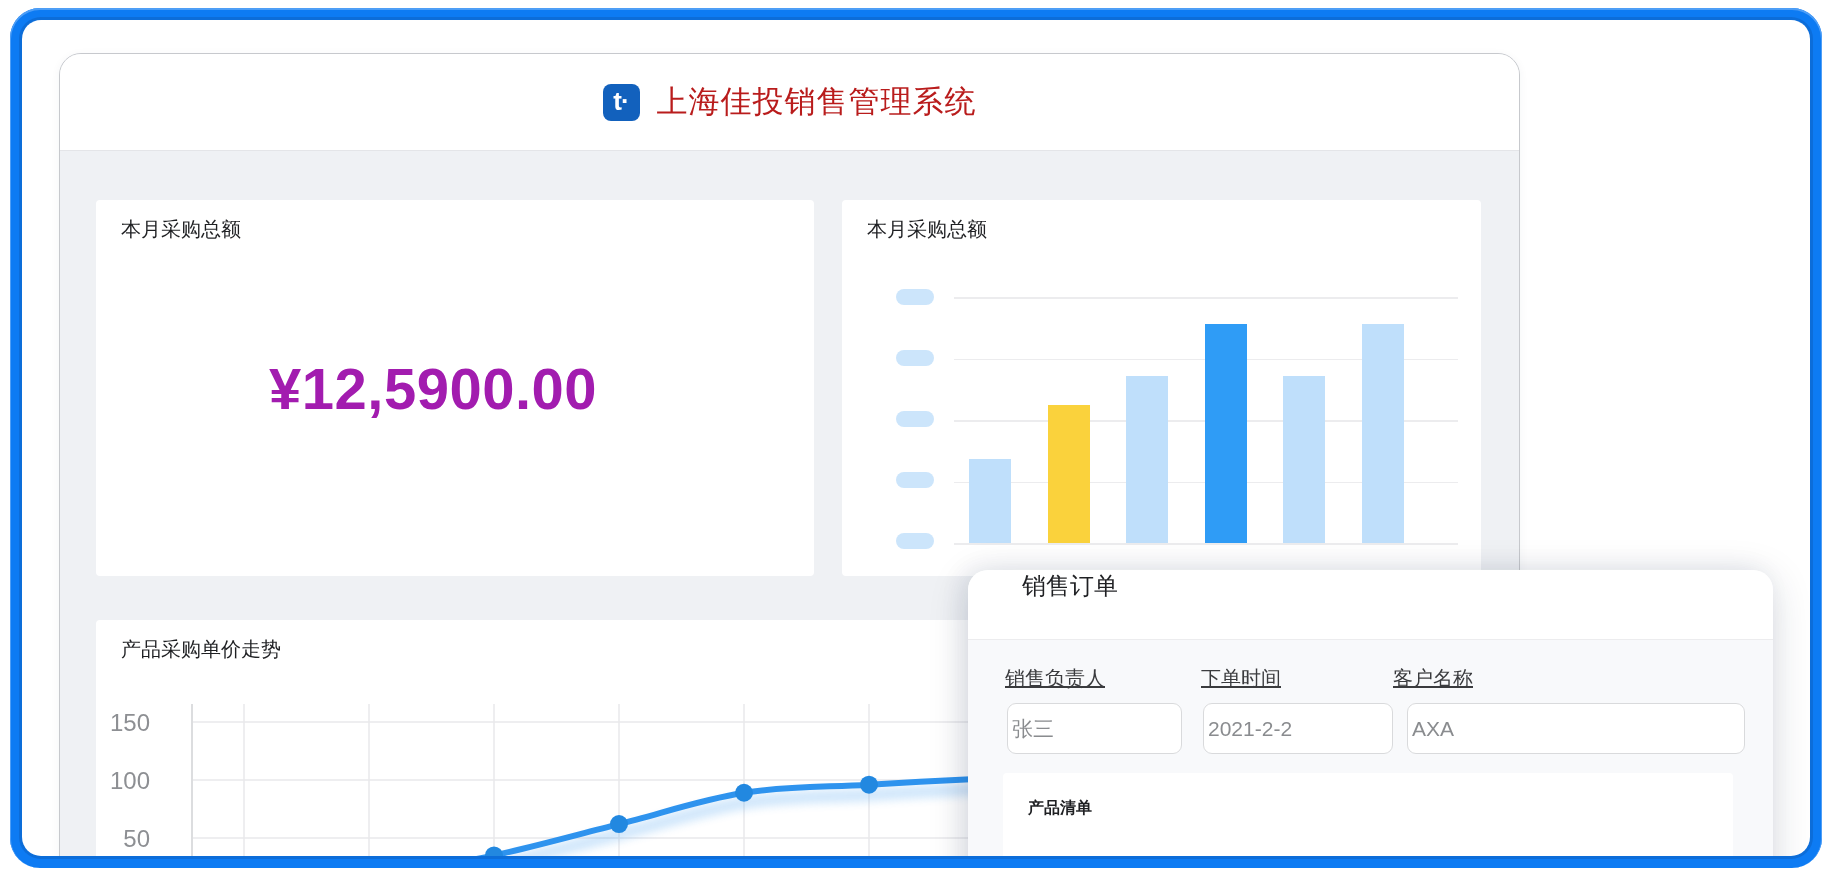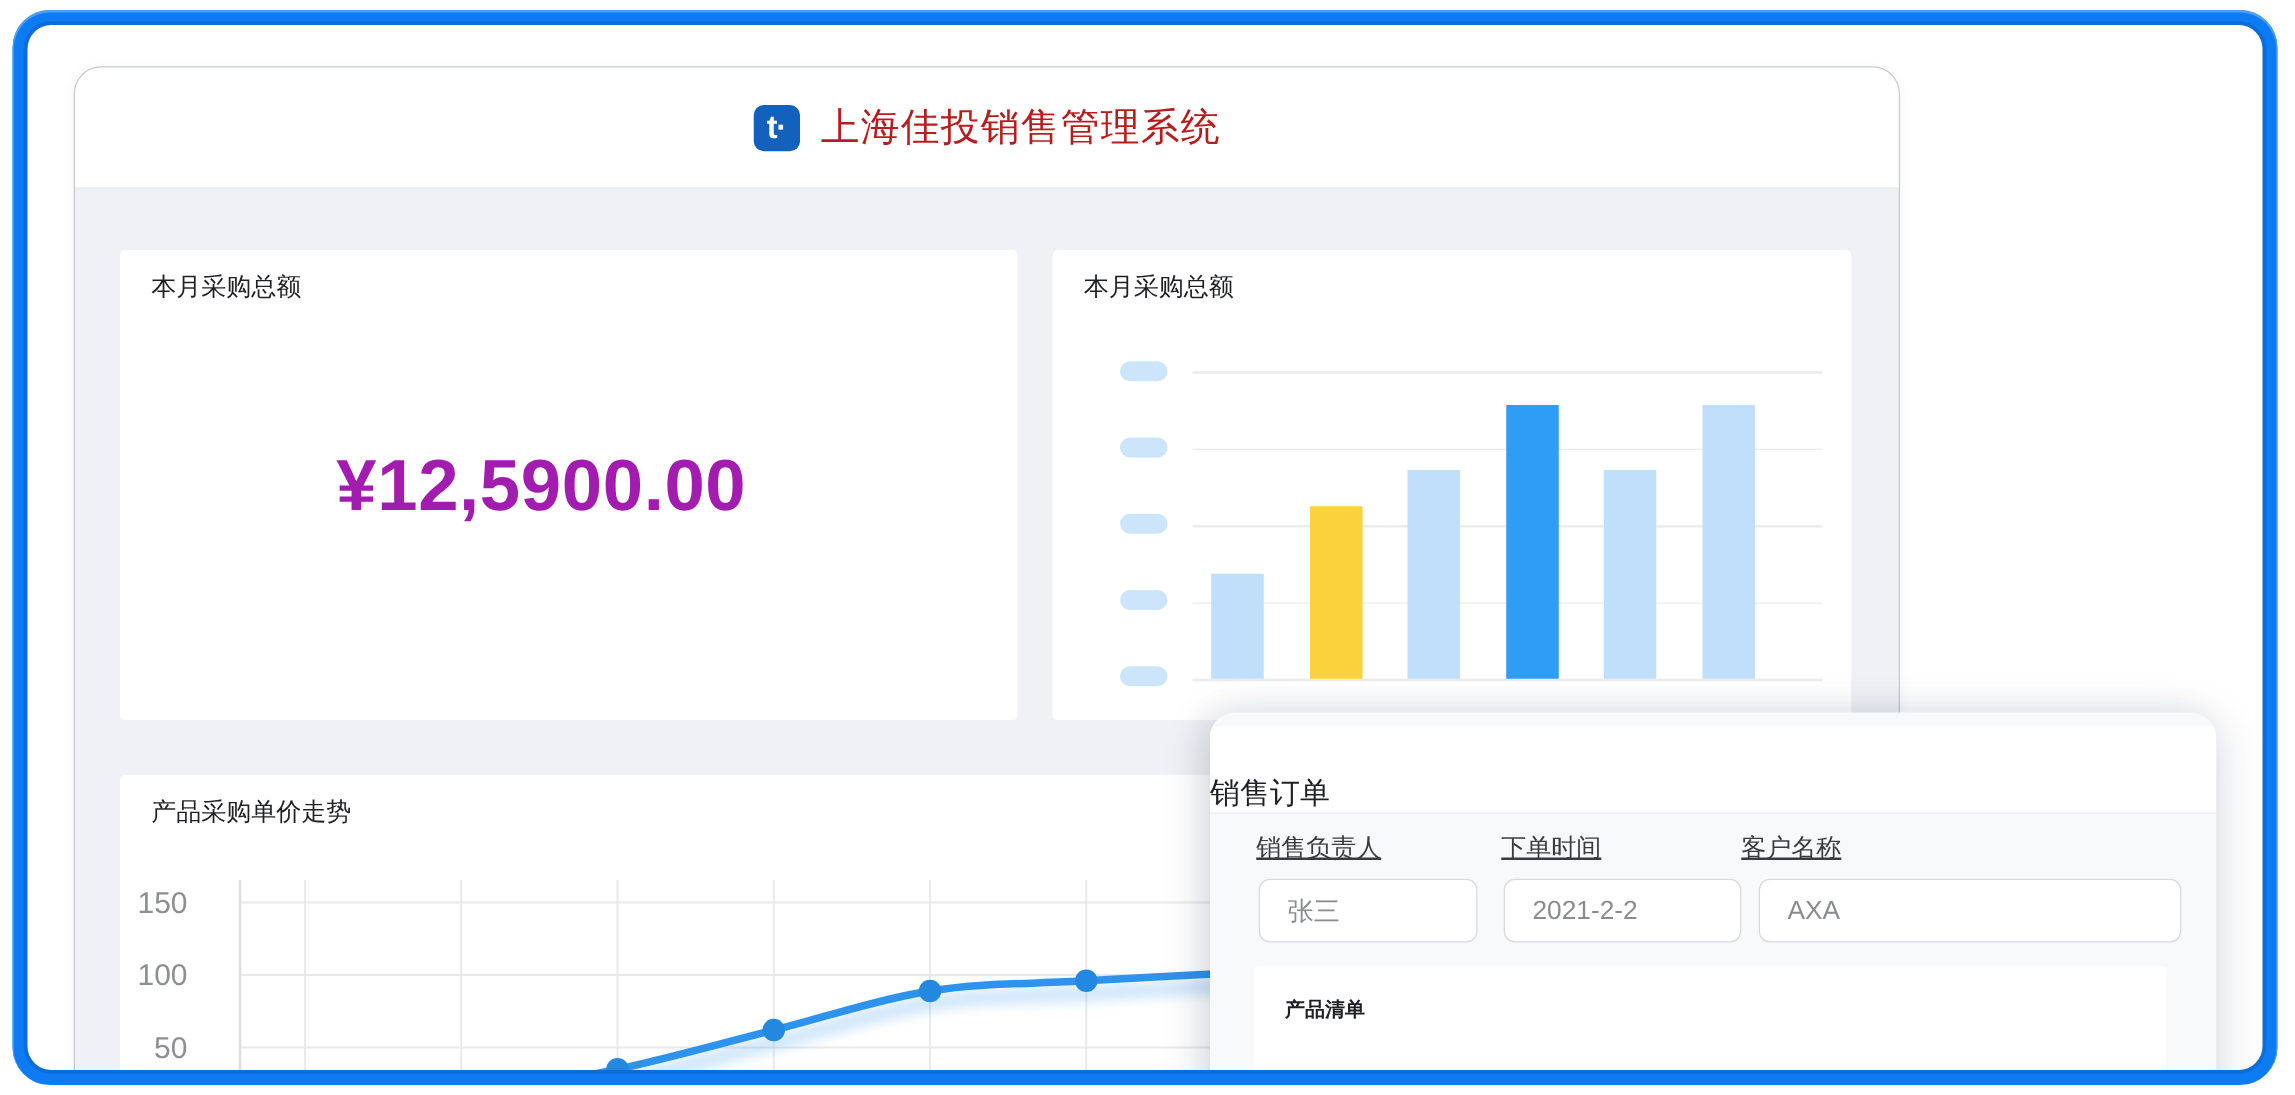--- a/index.html
+++ b/index.html
@@ -66,29 +66,29 @@
   .trend-svg { position:absolute; left:0; top:0; }
 
   
   .panel {
     position:absolute; left:968px; top:570px; width:805px; height:400px;
     background:#f8f9fb; border-radius:20px 20px 0 0; z-index:5;
     box-shadow:0 8px 40px rgba(20,35,70,.16), -6px -2px 24px rgba(20,35,70,.07);
     overflow:hidden;
   }
   .panel-header {
-    position:absolute; left:0; top:11px; width:100%; height:70px;
+    position:absolute; left:0; top:0; width:100%; height:70px;
     background:#ffffff; border-bottom:1.5px solid #ececee;
-    display:flex; align-items:flex-end; 
+    display:flex; align-items:flex-start; padding-left:54px;
   }
   .panel-title { font-size:24px; font-weight:500; color:#1f2023; }
   .field-label { position:absolute; top:95px; font-size:20px; color:#3a3b3e;text-decoration:underline; }
   .field-input {
     position:absolute; top:133px; height:51px; background:#ffffff;
-    border:1.5px solid #d9dadc; border-radius:9px; padding-left:22px;
+    border:1.5px solid #d9dadc; border-radius:9px; padding-left:4px;
     font-family:inherit; font-size:21px; color:#8a8c8f; outline:none;
   }
   .product-card {
     position:absolute; left:35px; top:203px; width:730px; height:300px;
     background:#ffffff; border-radius:4px;
   }
   .product-title { position:absolute; left:25px; top:25px; font-size:16px; font-weight:600; color:#1f2023; }
 </style>
 </head>
 <body>

